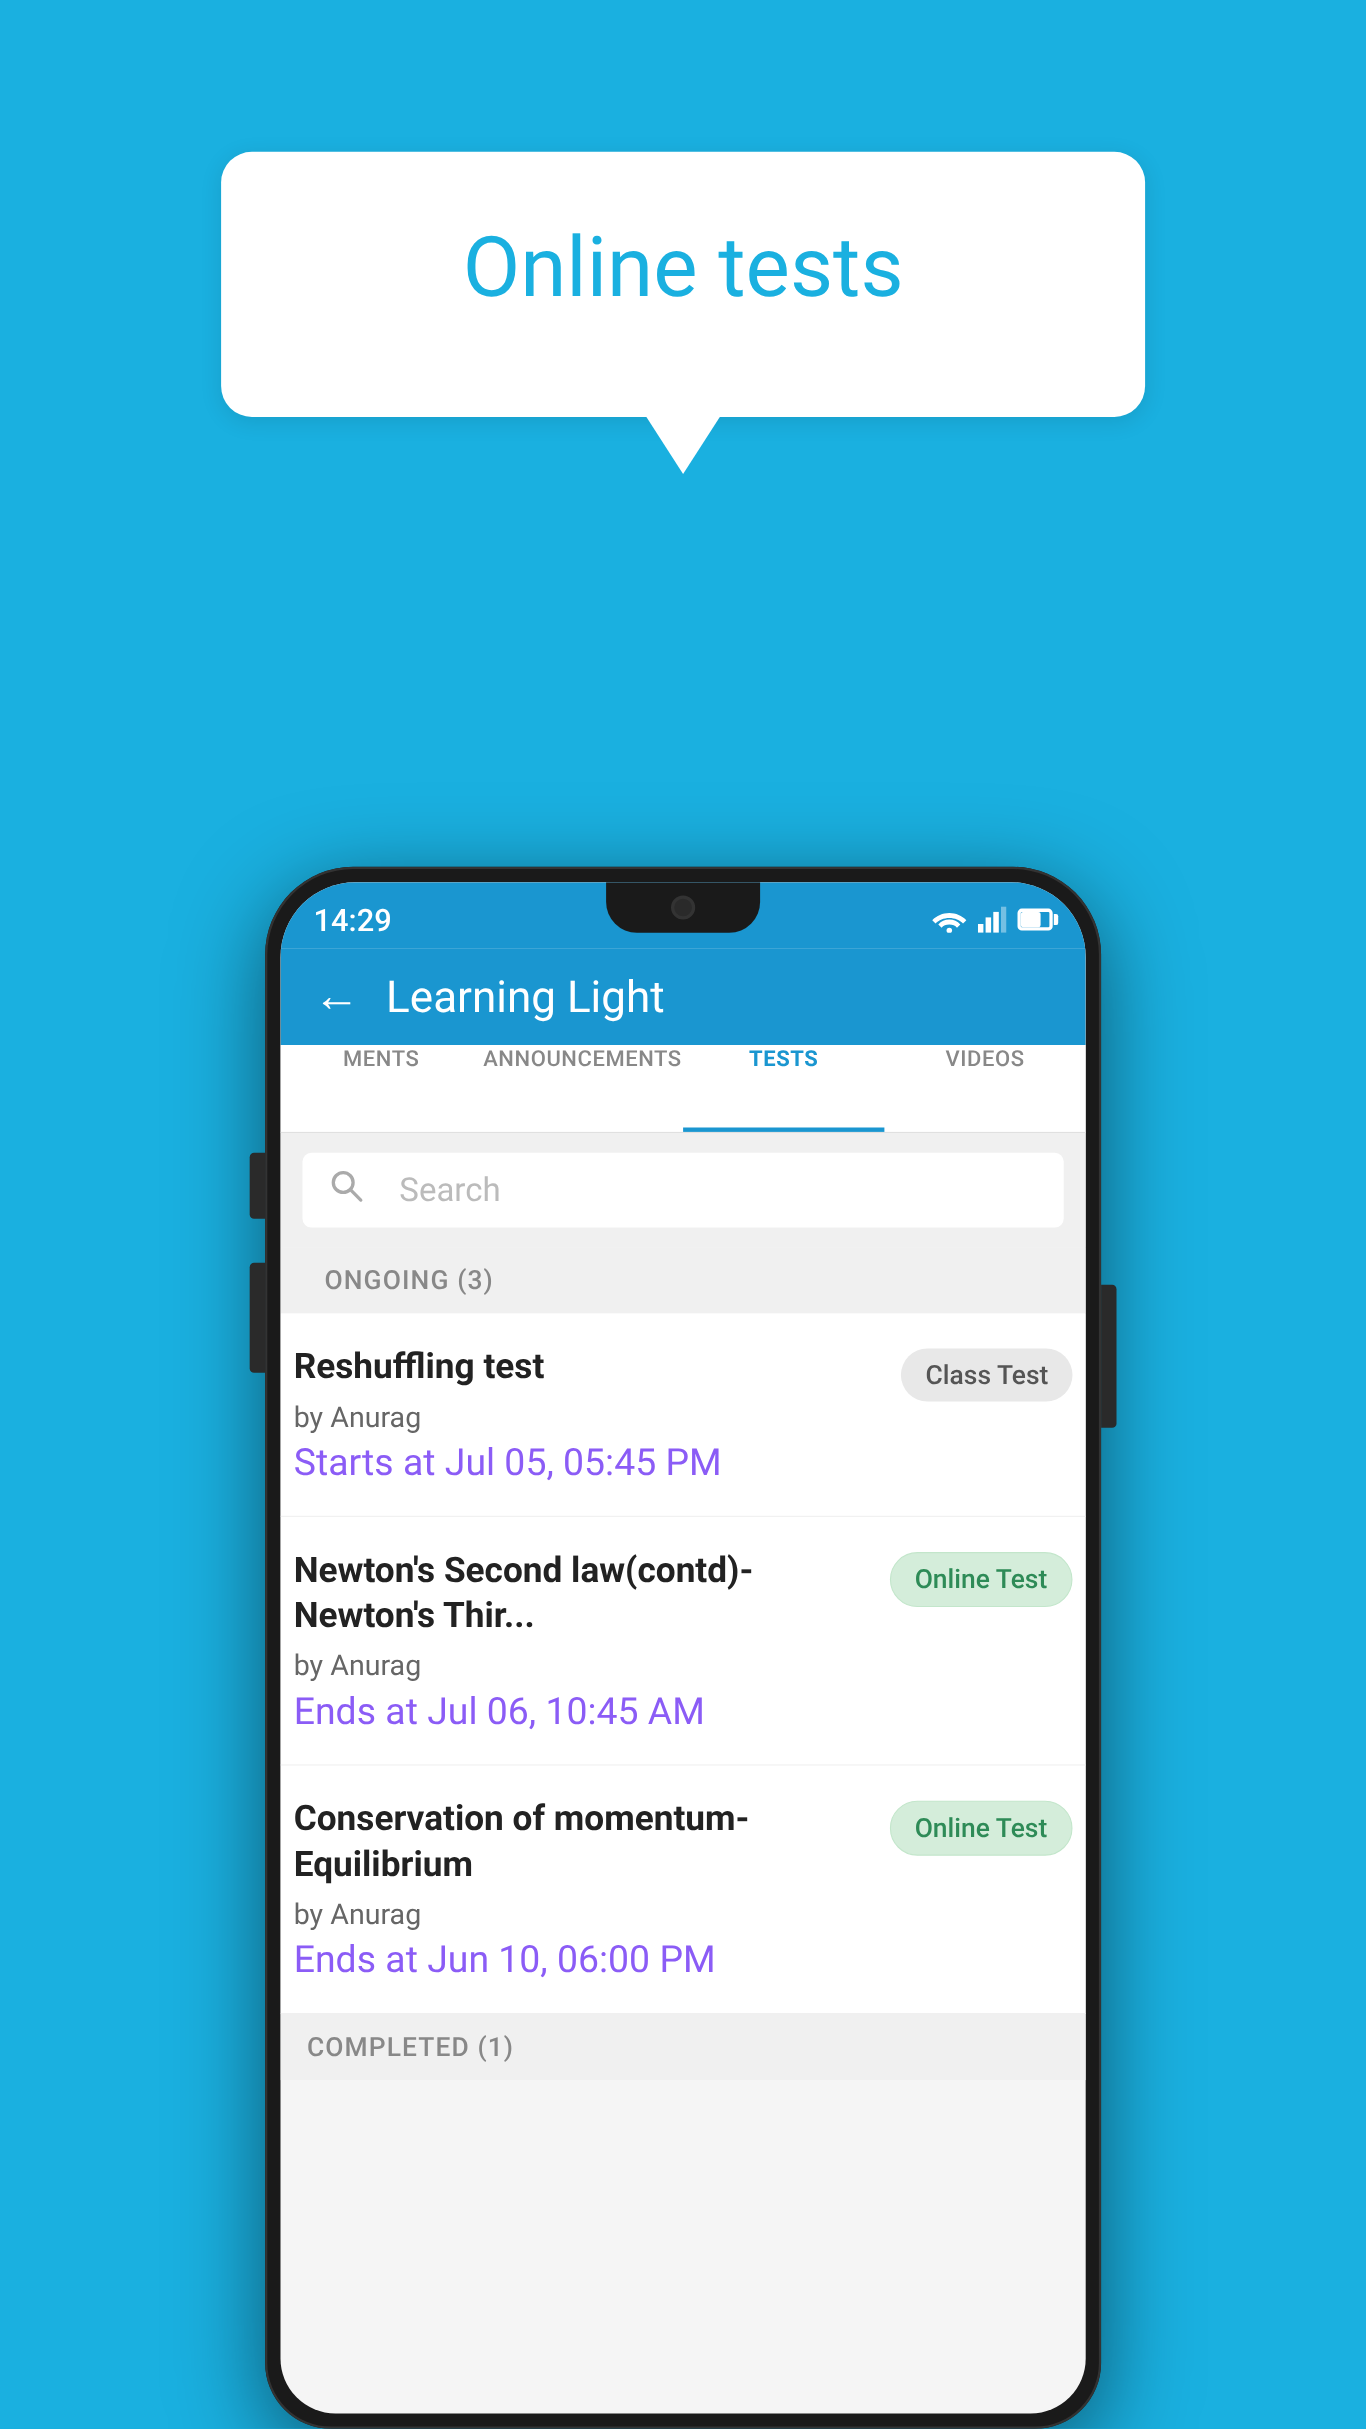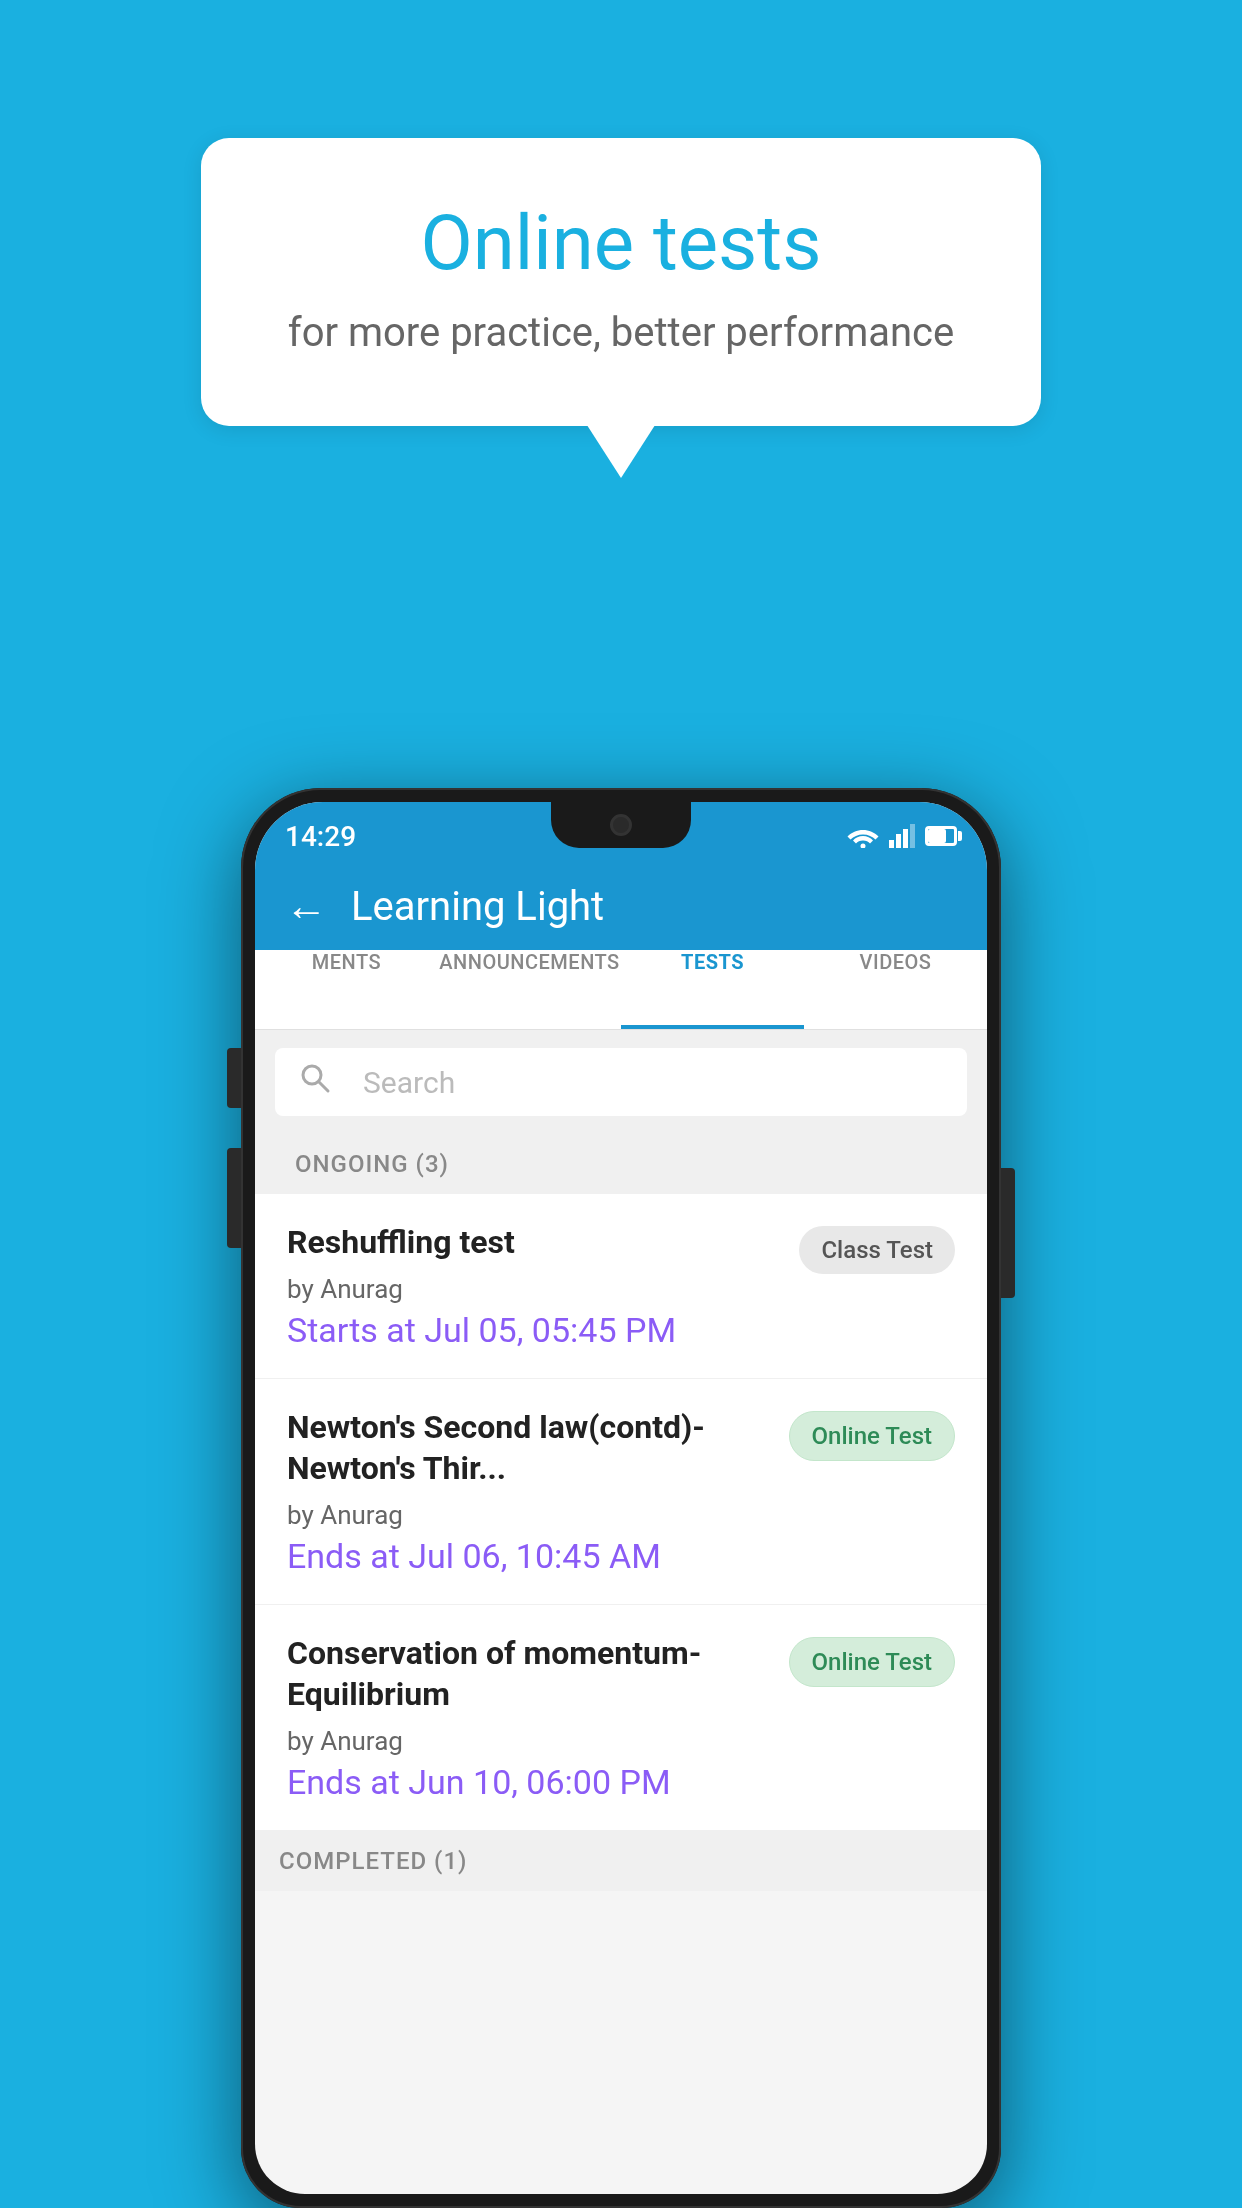--- a/index.html
+++ b/index.html
@@ -292,21 +292,21 @@
       font-weight: 500;
       letter-spacing: 1px;
     }
 
     
     .test-list {
       background: white;
     }
 
     .test-item {
-      padding: 28px 32px;
+      padding: 28px 12px;
       border-bottom: 1px solid #f0f0f0;
       display: flex;
       align-items: flex-start;
       justify-content: space-between;
       gap: 16px;
     }
 
     .test-info {
       flex: 1;
     }
@@ -365,21 +365,20 @@
     }
   </style>
 </head>
 <body>
 
 <div style="position:absolute;inset:0;background:#1ab0e0;"></div>
 
 <div class="speech-bubble-container">
   <div class="speech-bubble">
     <div class="speech-bubble-title">Online tests</div>
-    <div class="speech-bubble-subtitle">for more practice, better performance</div>
   </div>
 </div>
 
 <div class="phone-container">
   <div class="phone-frame">
 
     <div class="phone-btn-left-top"></div>
     <div class="phone-btn-left-mid"></div>
     <div class="phone-btn-right"></div>
 

